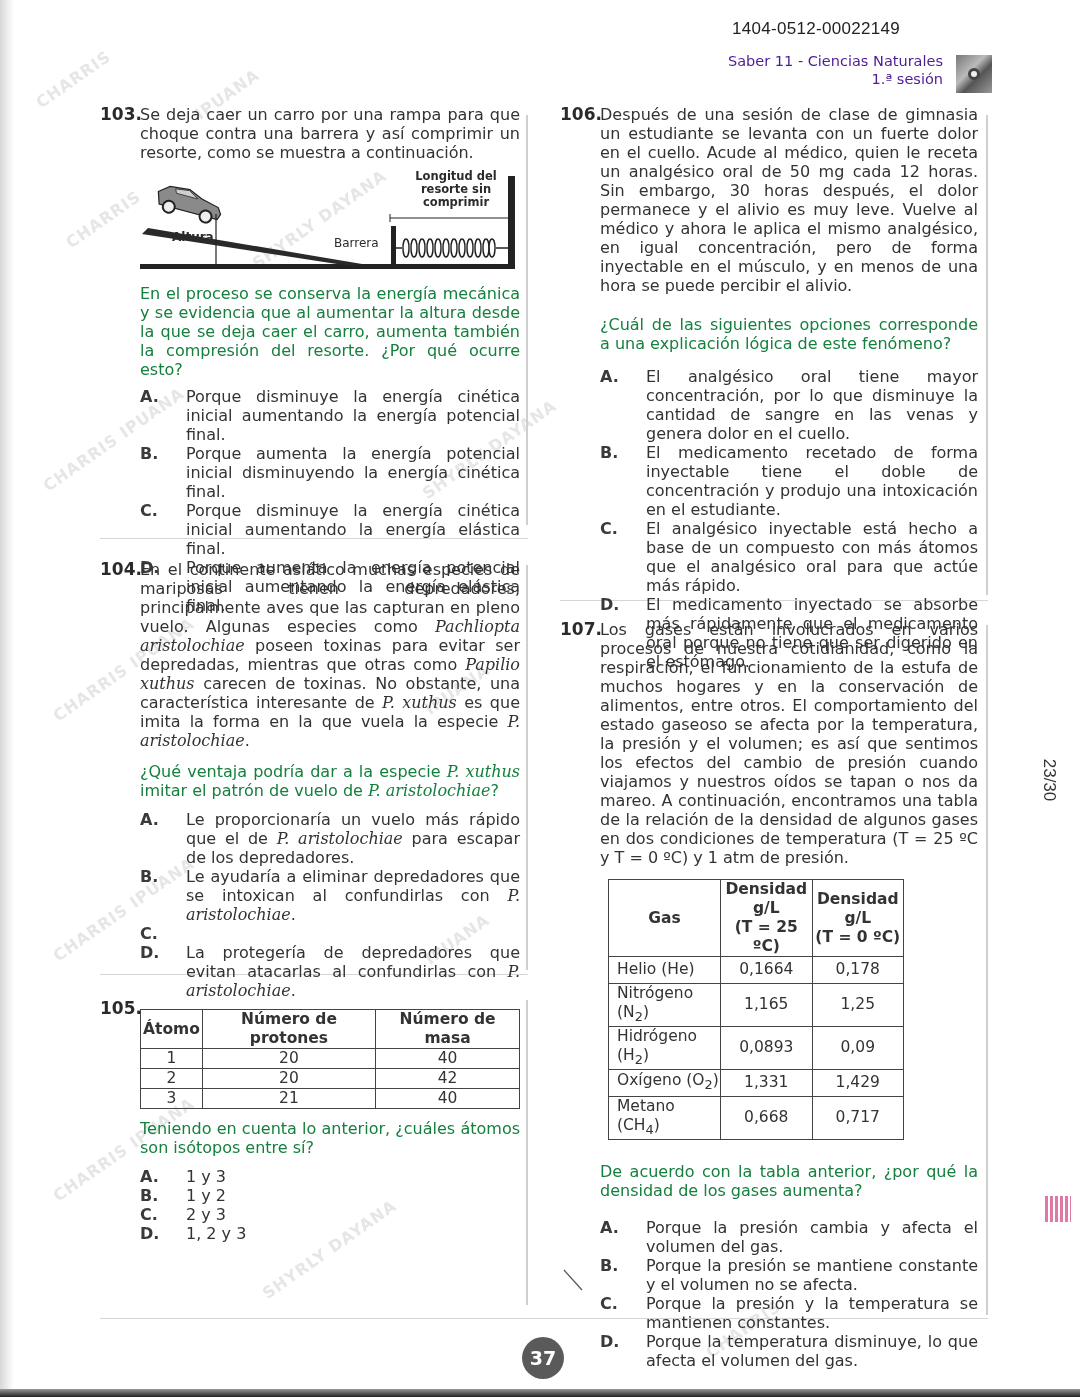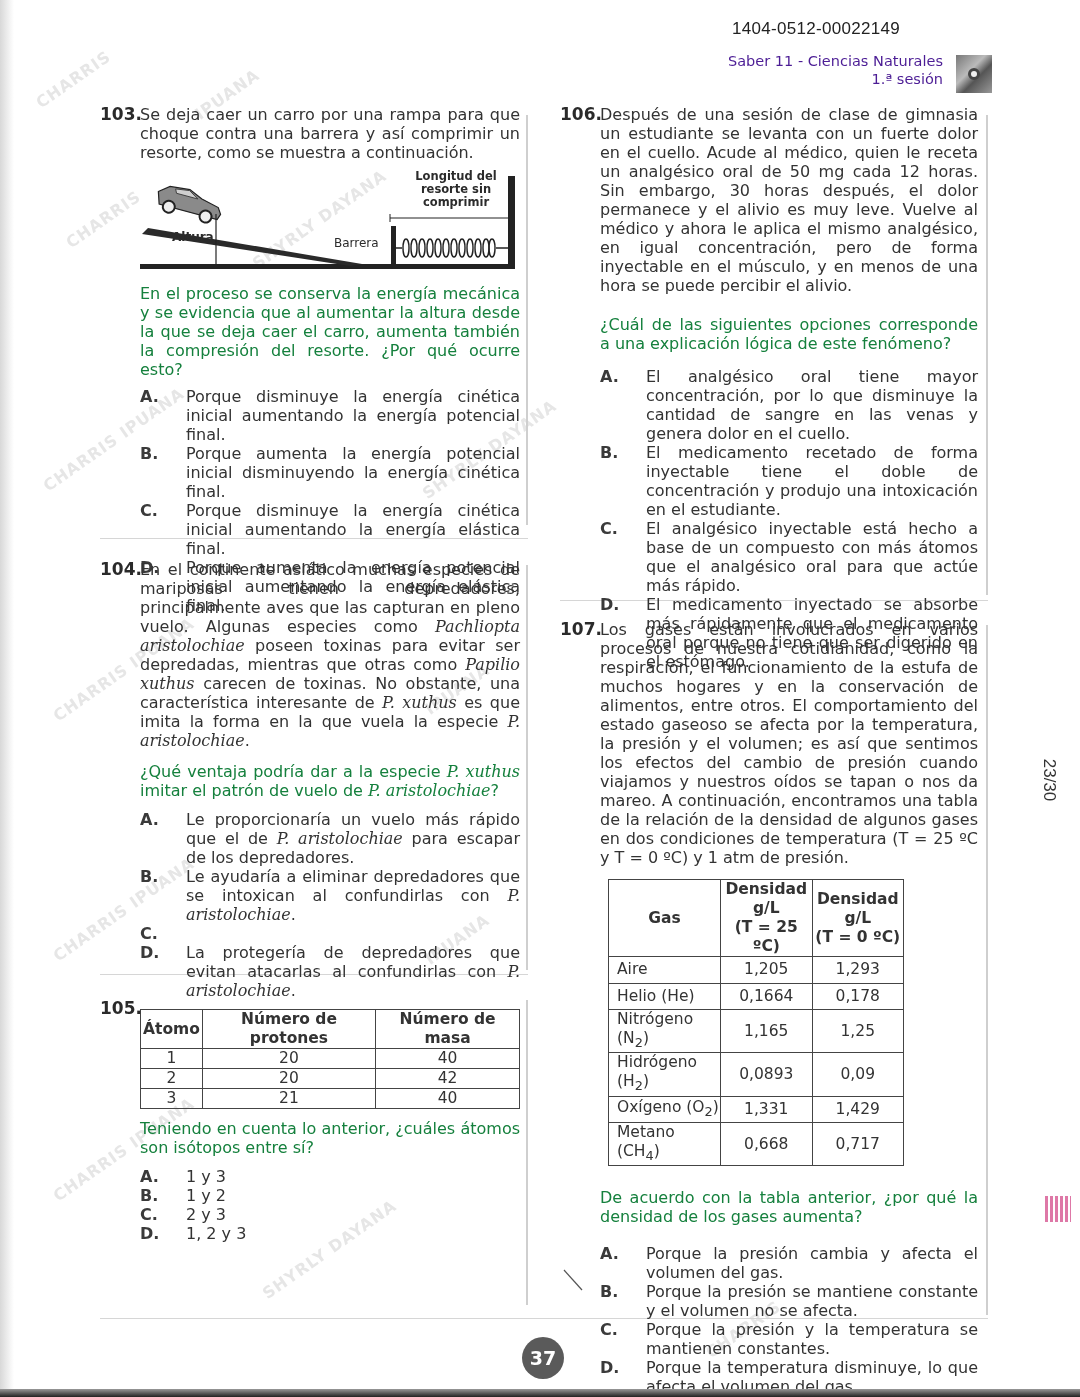--- a/index.html
+++ b/index.html
@@ -317,25 +317,20 @@
             <div>(T = 25 ºC)</div>
           </th>
         <th>
             <div>Densidad g/L</div>
             <div>(T = 0 ºC)</div>
           </th>
       </tr>
     </thead>
     <tbody>
       <tr>
-          <td class="name"><span>Aire</span></td>
-          <td class="val">1,205</td>
-          <td class="val">1,293</td>
-        </tr>
-      <tr>
           <td class="name"><span>Helio (He)</span></td>
           <td class="val">0,1664</td>
           <td class="val">0,178</td>
         </tr>
       <tr>
           <td class="name"><span>Nitrógeno (N</span><sub>2</sub><span>)</span></td>
           <td class="val">1,165</td>
           <td class="val">1,25</td>
         </tr>
       <tr>

